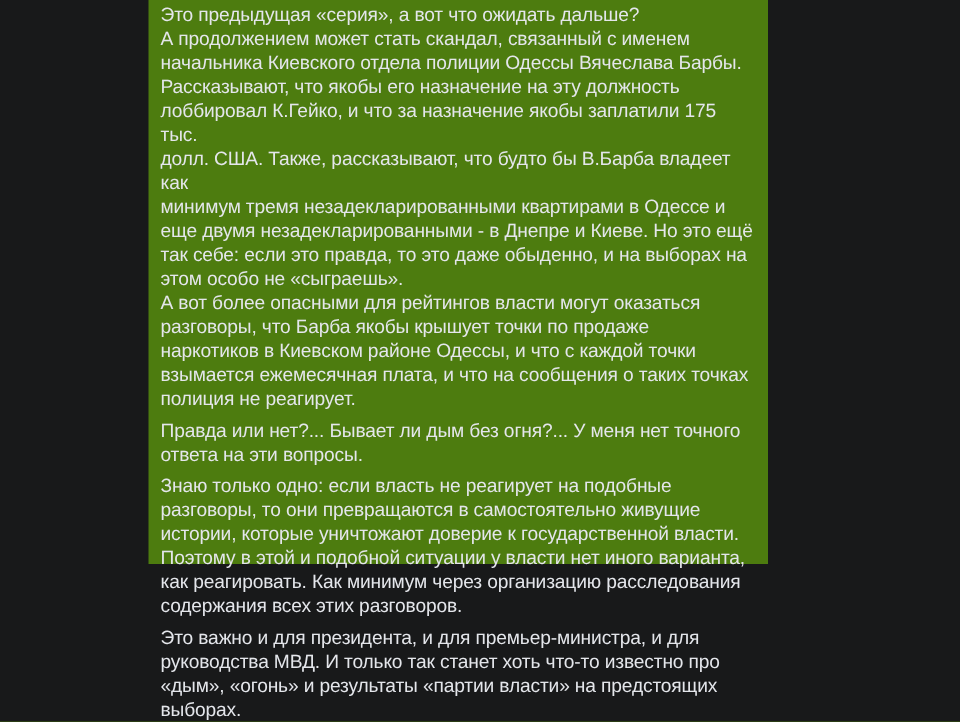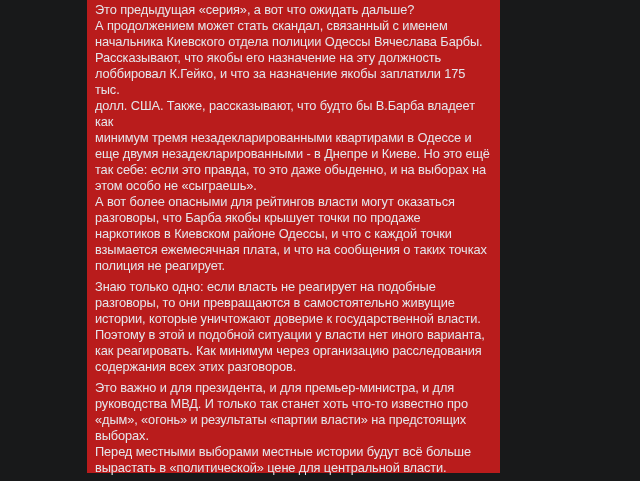--- a/index.html
+++ b/index.html
@@ -14,25 +14,25 @@
     position: relative;
     font-family: "Liberation Sans", sans-serif;
   }
   .page {
     position: absolute;
     inset: 0;
     background: #18191a;
   }
   .post-card {
     position: absolute;
-    left: 87px;
+    left: 99px;
     top: 0;
     width: 413px;
-    height: 473px;
-    background: #b91c1c;
+    height: 376px;
+    background: #4d7c0f;
     box-sizing: border-box;
     padding: 2px 8px 0 8px;
   }
   .para {
     margin: 0 0 5px 0;
     font-family: "Liberation Sans", sans-serif;
     font-size: 12.8px;
     line-height: 16px;
     letter-spacing: -0.1px;
     color: #e4e6eb;
@@ -56,20 +56,22 @@
 долл. США. Также, рассказывают, что будто бы В.Барба владеет как
 минимум тремя незадекларированными квартирами в Одессе и
 еще двумя незадекларированными - в Днепре и Киеве. Но это ещё
 так себе: если это правда, то это даже обыденно, и на выборах на
 этом особо не «сыграешь».
 А вот более опасными для рейтингов власти могут оказаться
 разговоры, что Барба якобы крышует точки по продаже
 наркотиков в Киевском районе Одессы, и что с каждой точки
 взымается ежемесячная плата, и что на сообщения о таких точках
 полиция не реагирует.</p>
+    <p class="para">Правда или нет?... Бывает ли дым без огня?... У меня нет точного
+ответа на эти вопросы.</p>
     <p class="para">Знаю только одно: если власть не реагирует на подобные
 разговоры, то они превращаются в самостоятельно живущие
 истории, которые уничтожают доверие к государственной власти.
 Поэтому в этой и подобной ситуации у власти нет иного варианта,
 как реагировать. Как минимум через организацию расследования
 содержания всех этих разговоров.</p>
     <p class="para">Это важно и для президента, и для премьер-министра, и для
 руководства МВД. И только так станет хоть что-то известно про
 «дым», «огонь» и результаты «партии власти» на предстоящих
 выборах.

